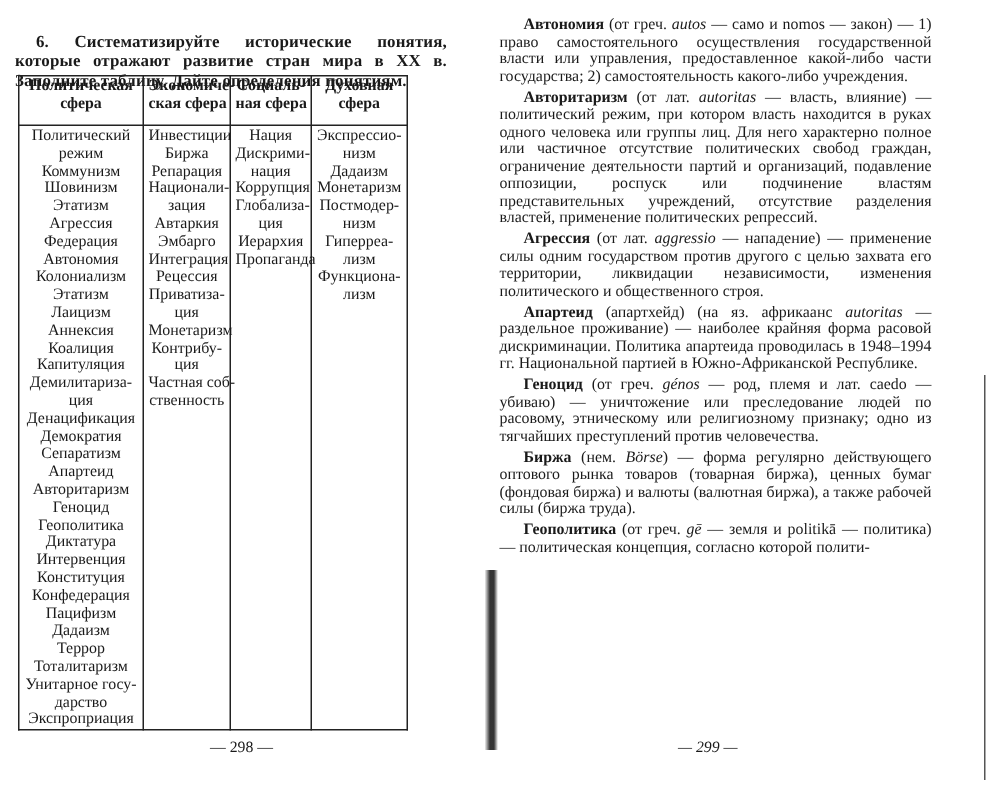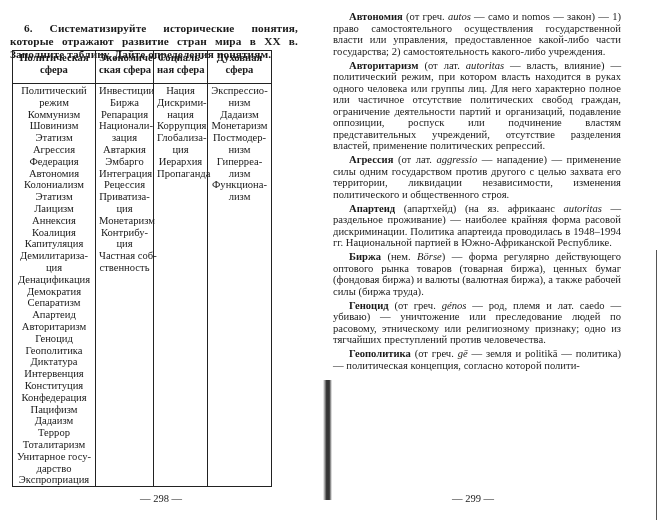--- a/index.html
+++ b/index.html
@@ -33,21 +33,21 @@
     font-weight: bold; text-align: center; height: 31px; padding-top: 1px;
   }
   table.concepts td { height: 383px; padding-top: 1px; text-align: center; }
   .col1 { width: 83px; } .col2 { width: 58px; } .col3 { width: 54px; } .col4 { width: 64px; }
   .term { display: block; white-space: nowrap; }
 
   .page-num {
     position: absolute; font-size: 10.5px; top: 493px;
   }
   .page-left .page-num { left: 140px; text-align: right; }
-  .page-right .page-num { left: 122px; }
+  .page-right .page-num { left: 122px; font-style: italic; }
 
   .entries {
     position: absolute; left: 3px; top: 11px; width: 288px;
     font-size: 10.6px; line-height: 11.5px; text-align: justify;
   }
   .entry { text-indent: 16px; margin: 0 0 2.5px 0; }
   .entry b { font-weight: bold; }
   .entry i { font-style: italic; }
 
   .gutter-shadow {
@@ -179,20 +179,20 @@
 </div>
 
 <div class="gutter-shadow"></div>
 
 <div class="page page-right">
   <div class="entries">
     <p class="entry"><b>Автономия</b><span> (от греч. </span><i>autos</i><span> — само и nomos — закон) — 1) право самостоятельного осуществления государственной власти или управления, предоставленное какой-либо части государства; 2) самостоятельность какого-либо учреждения.</span></p>
     <p class="entry"><b>Авторитаризм</b><span> (от лат. </span><i>autoritas</i><span> — власть, влияние) — политический режим, при котором власть находится в руках одного человека или группы лиц. Для него характерно полное или частичное отсутствие политических свобод граждан, ограничение деятельности партий и организаций, подавление оппозиции, роспуск или подчинение властям представительных учреждений, отсутствие разделения властей, применение политических репрессий.</span></p>
     <p class="entry"><b>Агрессия</b><span> (от лат. </span><i>aggressio</i><span> — нападение) — применение силы одним государством против другого с целью захвата его территории, ликвидации независимости, изменения политического и общественного строя.</span></p>
     <p class="entry"><b>Апартеид</b><span> (апартхейд) (на яз. африкаанс </span><i>autoritas</i><span> — раздельное проживание) — наиболее крайняя форма расовой дискриминации. Политика апартеида проводилась в 1948–1994 гг. Национальной партией в Южно-Африканской Республике.</span></p>
+    <p class="entry"><b>Геноцид</b><span> (от греч. </span><i>génos</i><span> — род, племя и лат. caedo — убиваю) — уничтожение или преследование людей по расовому, этническому или религиозному признаку; одно из тягчайших преступлений против человечества.</span></p>
     <p class="entry"><b>Биржа</b><span> (нем. </span><i>Börse</i><span>) — форма регулярно действующего оптового рынка товаров (товарная биржа), ценных бумаг (фондовая биржа) и валюты (валютная биржа), а также рабочей силы (биржа труда).</span></p>
-    <p class="entry"><b>Геноцид</b><span> (от греч. </span><i>génos</i><span> — род, племя и лат. caedo — убиваю) — уничтожение или преследование людей по расовому, этническому или религиозному признаку; одно из тягчайших преступлений против человечества.</span></p>
     <p class="entry"><b>Геополитика</b><span> (от греч. </span><i>gē</i><span> — земля и politikā — политика) — политическая концепция, согласно которой полити-</span></p>
   </div>
   <div class="page-num">— 299 —</div>
 </div>
 
 <div class="right-edge-line"></div>
 
 </body></html>

